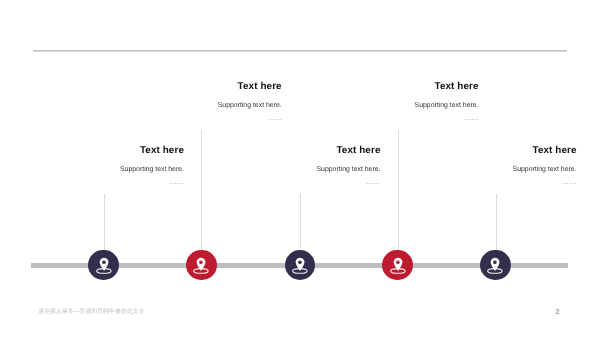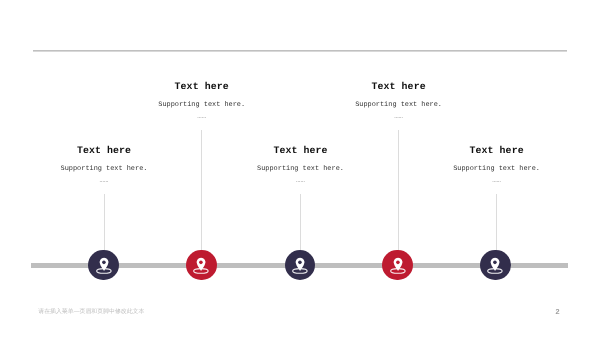--- a/index.html
+++ b/index.html
@@ -28,21 +28,21 @@
     top:249.9px;
   }
   .node svg { display:block; position:absolute; left:50%; top:50%;
               transform:translate(-50%,-50%); overflow:visible; }
 
   .pin-base { fill:none; stroke:#ffffff; stroke-width:1.1; opacity:0.92; }
   .pin-body { fill:#ffffff; }
 
   .connector { position:absolute; width:1.2px; background:#dcdcdc; }
 
-  .col { position:absolute; width:160px; text-align:center;font-family:Liberation Mono, monospace; }
+  .col { position:absolute; width:160px; text-align:right; }
   .col .title {
     font-size:9.9px; font-weight:bold; color:#111111;
     line-height:10px; letter-spacing:0.1px;
   }
   .col .sub {
     font-size:6.9px; color:#333333; line-height:7px;
   }
   .col .dots {
     font-size:7.4px; color:#969696; line-height:7px; letter-spacing:0px;
   }

